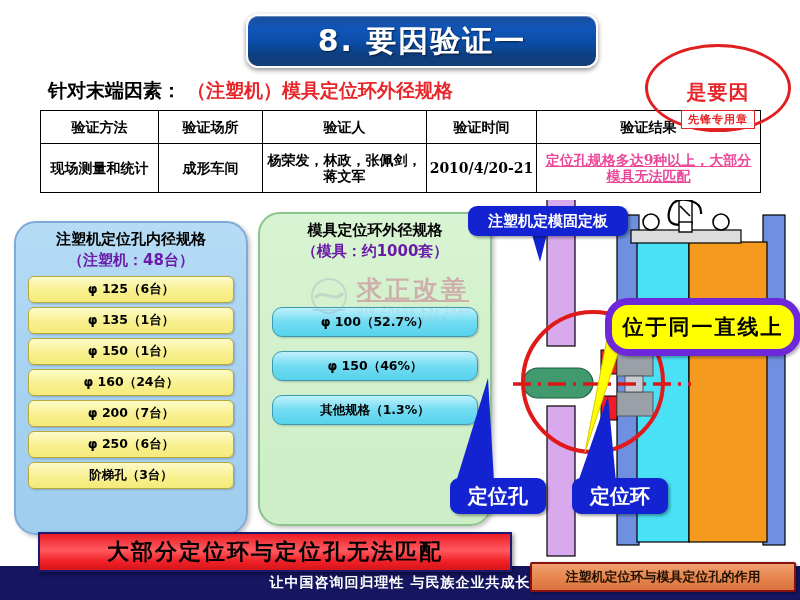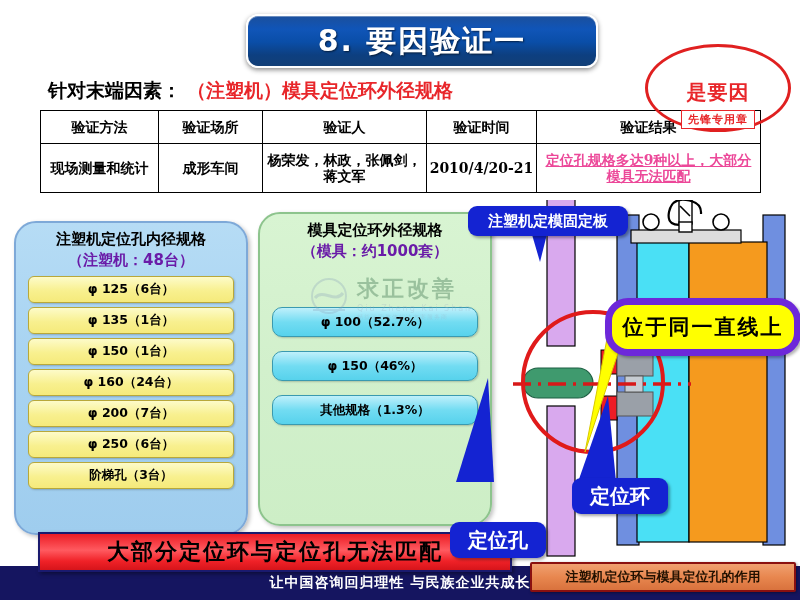--- a/index.html
+++ b/index.html
@@ -98,21 +98,21 @@
     display:flex;align-items:center;justify-content:center;
     font-size:12.5px;font-weight:bold;color:#000;
     box-shadow:1px 1px 2px rgba(0,0,0,.2);
   }
   #watermark{
     position:absolute;left:305px;top:272px;width:180px;height:52px;
     opacity:.30;pointer-events:none;z-index:5;
     display:flex;align-items:center;
   }
   #watermark .wm-text{margin-left:4px;}
-  #watermark .wm-cn{font-size:22px;font-weight:bold;color:#14532d;letter-spacing:3px;}
+  #watermark .wm-cn{font-size:25px;font-weight:bold;color:#be185d;letter-spacing:3px;text-decoration:underline;}
   #watermark .wm-en{font-size:8px;color:#9ab0c4;letter-spacing:2px;}
   #watermark .wm-tag{font-size:6px;color:#9ab0c4;letter-spacing:1px;}
 
   
   .burst{
     position:absolute;background:#ffff00;
     display:flex;align-items:center;justify-content:center;
     color:#000;font-weight:bold;text-align:center;line-height:1.02;
     filter:drop-shadow(2px 3px 2px rgba(0,0,0,.35));
   }
@@ -133,21 +133,21 @@
   
   #machine{position:absolute;left:505px;top:200px;width:295px;height:360px;z-index:8;}
 
   
   .callout-blue{
     position:absolute;background:#1423d2;border-radius:9px;
     color:#fff;font-weight:bold;display:flex;align-items:center;justify-content:center;
     box-shadow:2px 2px 3px rgba(0,0,0,.35);z-index:30;
   }
   #callout-fixedplate{left:468px;top:206px;width:160px;height:30px;font-size:15px;}
-  #callout-hole{left:450px;top:478px;width:96px;height:36px;font-size:20px;margin-top:44px;}
+  #callout-hole{left:450px;top:478px;width:96px;height:36px;font-size:20px;}
   #callout-ring{left:572px;top:478px;width:96px;height:36px;font-size:20px;}
 
   .callout-yellow{
     position:absolute;background:#ffff00;border-radius:23px;border:7px solid #6d28d9;
     color:#000;font-weight:bold;display:flex;align-items:center;justify-content:center;
     box-shadow:2px 2px 3px rgba(0,0,0,.3);z-index:30;
   }
   #callout-inline{left:605px;top:298px;width:182px;height:44px;font-size:21px;letter-spacing:2px;}
 
   

